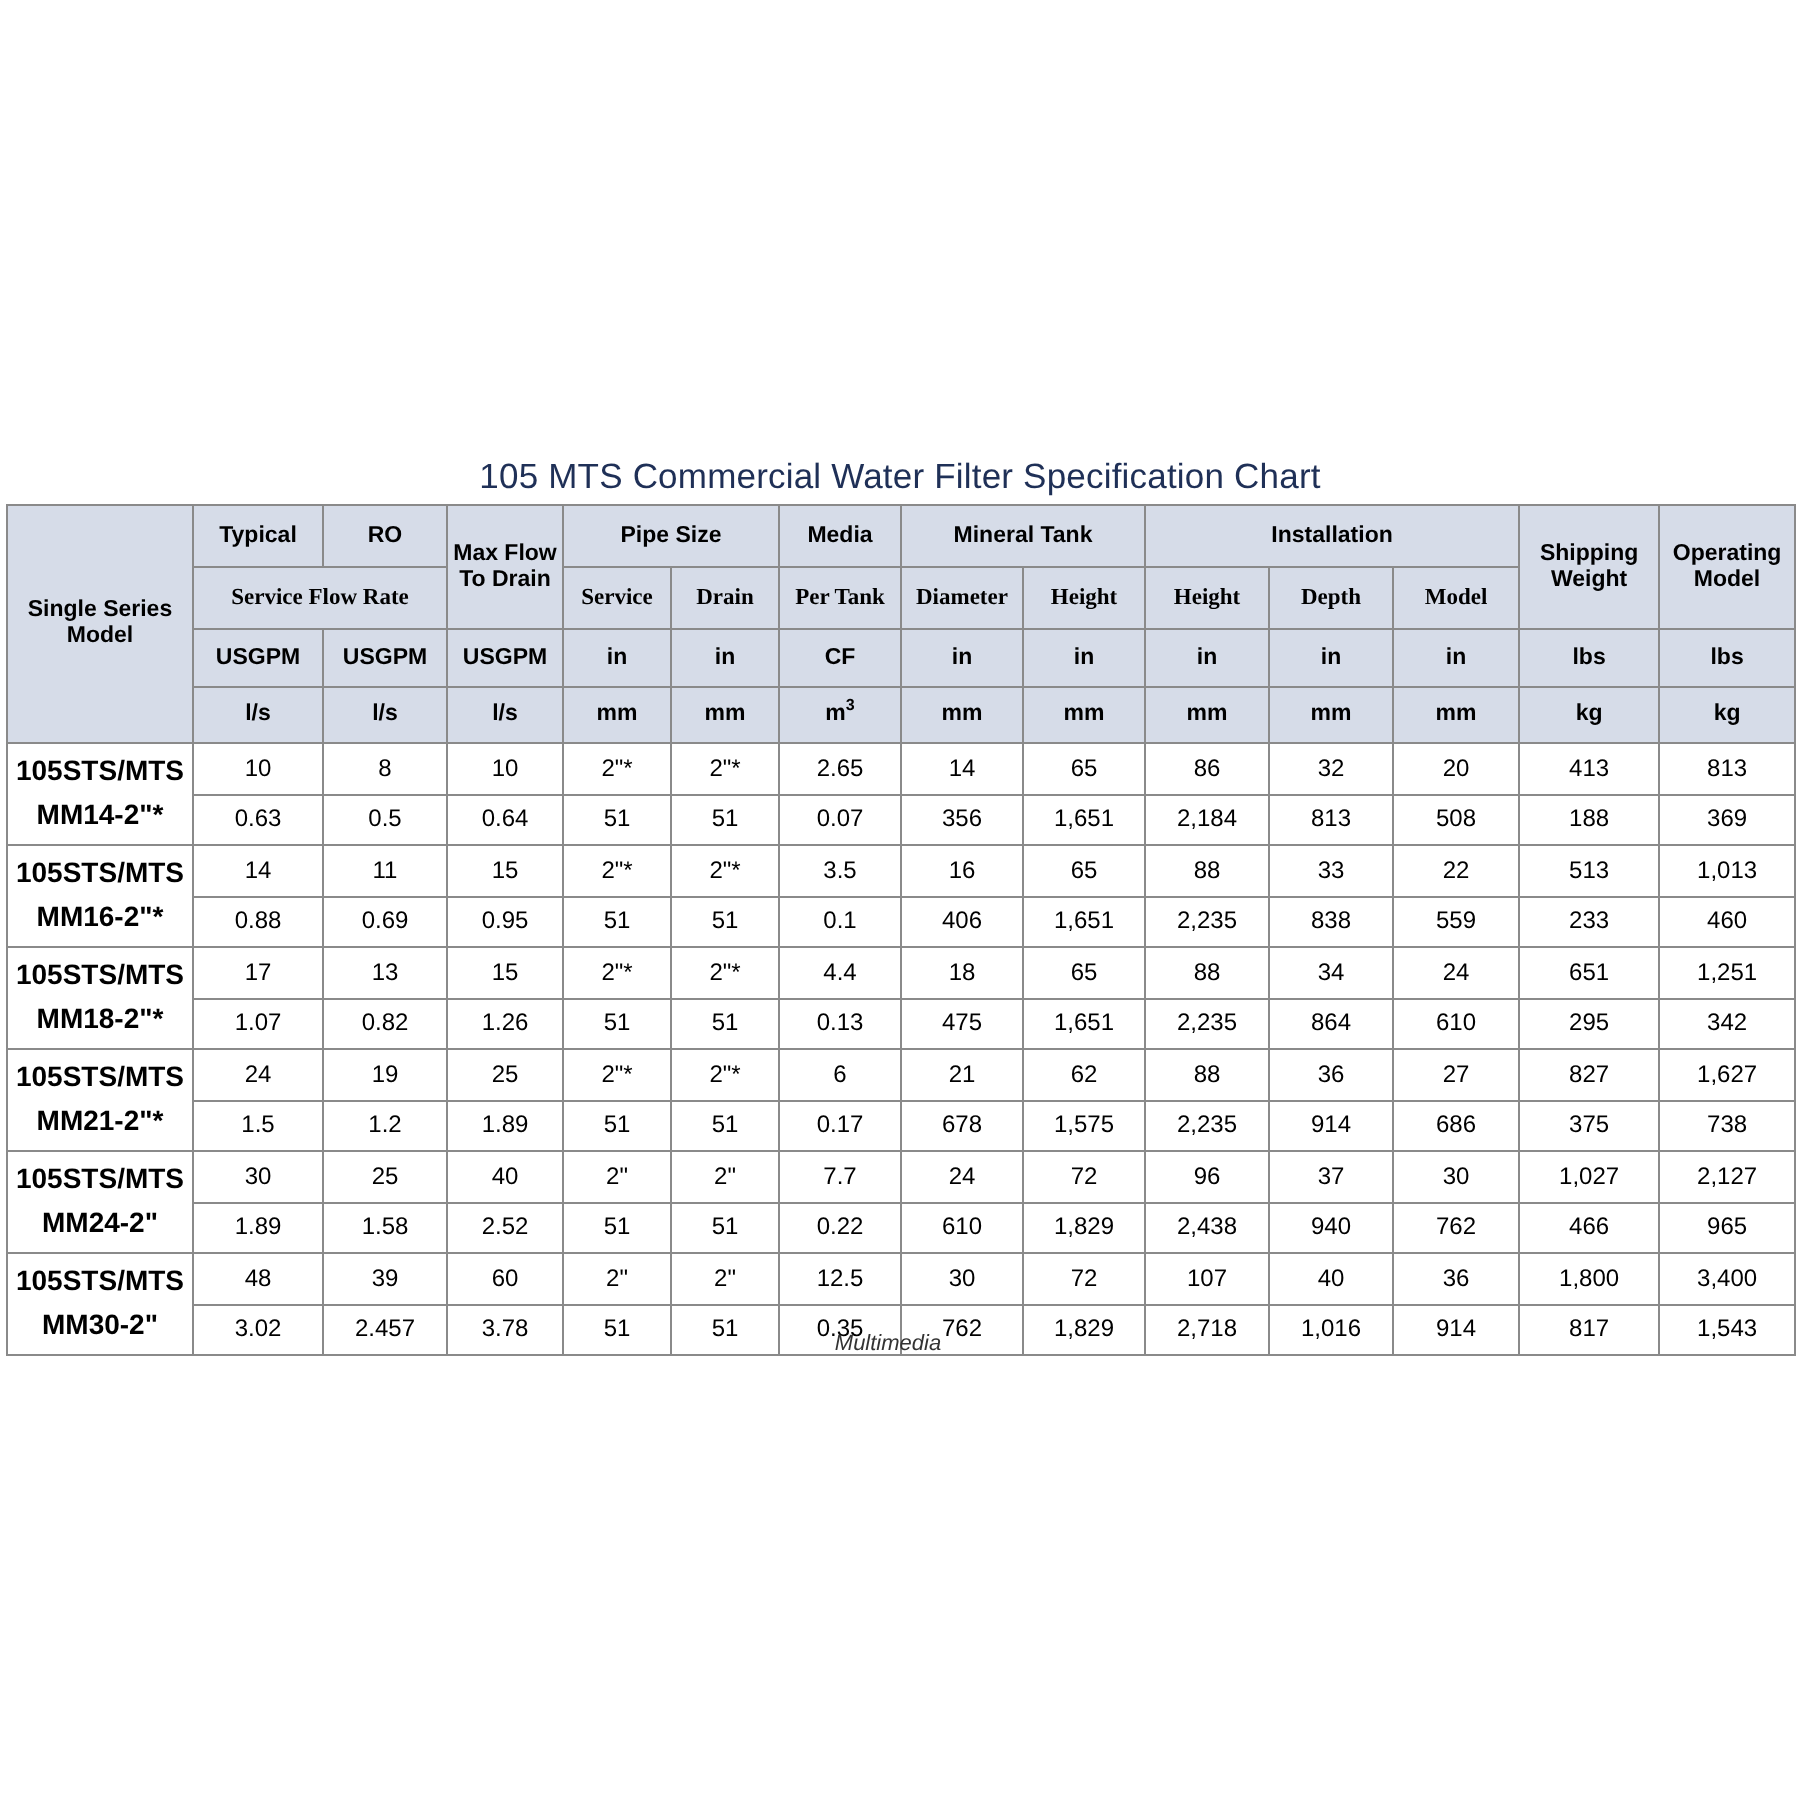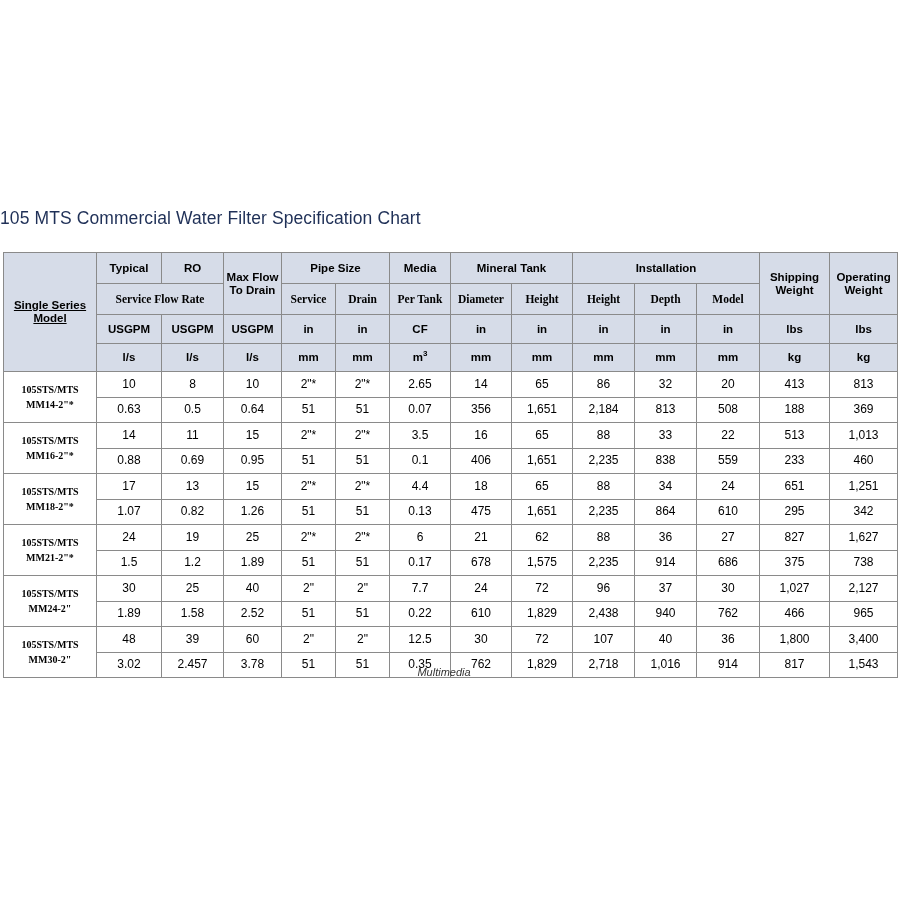--- a/index.html
+++ b/index.html
@@ -13,23 +13,24 @@
     font-family: "Liberation Sans", sans-serif;
     overflow: hidden;
   }
   .page {
     position: relative;
     width: 900px;
     height: 900px;
   }
   .chart-title {
     position: absolute;
-    top: 208px;
+    top: 228px;
     left: 0;
     width: 900px;
+    text-align: center;
     font-size: 17.5px;
     color: #1f3057;
     letter-spacing: 0.1px;
     white-space: nowrap;
   }
   .table-wrap {
     position: absolute;
     top: 252px;
     left: 3px;
     width: 894px;
@@ -54,32 +55,30 @@
     font-weight: bold;
   }
   th.group-head { height: 30px; }
   th.sub-head { height: 30px; font-family: Liberation Serif, serif; }
   th.unit-head { height: 28px; font-size: 11.5px; }
   th.unit-head-2 { height: 27px; font-size: 11.5px; margin-left: 24px; }
   th.model-head {
     font-size: 11.5px;
     font-weight: bold;
     line-height: 1.5;
-    text-decoration: underline;
   }
   table.spec tbody td {
     font-size: 12px;
     height: 24.5px;
     background: #ffffff;
   }
   table.spec tbody td.model {
     font-weight: bold;
-    font-size: 10px;
+    font-size: 14px;
     line-height: 1.55;
-    font-family: Liberation Serif, serif;
   }
   tbody.shaded td { background: #d2d2d2; }
   .footer-note {
     position: absolute;
     top: 666px;
     left: 0;
     width: 888px;
     text-align: center;
     font-size: 11px;
     font-style: italic;
@@ -116,21 +115,21 @@
         <tr>
           <th class="model-head" rowspan="4">Single Series Model</th>
           <th class="group-head">Typical</th>
           <th class="group-head">RO</th>
           <th class="group-head" rowspan="2">Max Flow To Drain</th>
           <th class="group-head" colspan="2">Pipe Size</th>
           <th class="group-head">Media</th>
           <th class="group-head" colspan="2">Mineral Tank</th>
           <th class="group-head" colspan="3">Installation</th>
           <th class="group-head" rowspan="2">Shipping Weight</th>
-          <th class="group-head" rowspan="2">Operating Weight</th>
+          <th class="group-head" rowspan="2">Operating Model</th>
         </tr>
         <tr>
           <th class="sub-head" colspan="2">Service Flow Rate</th>
           <th class="sub-head">Service</th>
           <th class="sub-head">Drain</th>
           <th class="sub-head">Per Tank</th>
           <th class="sub-head">Diameter</th>
           <th class="sub-head">Height</th>
           <th class="sub-head">Height</th>
           <th class="sub-head">Depth</th>

